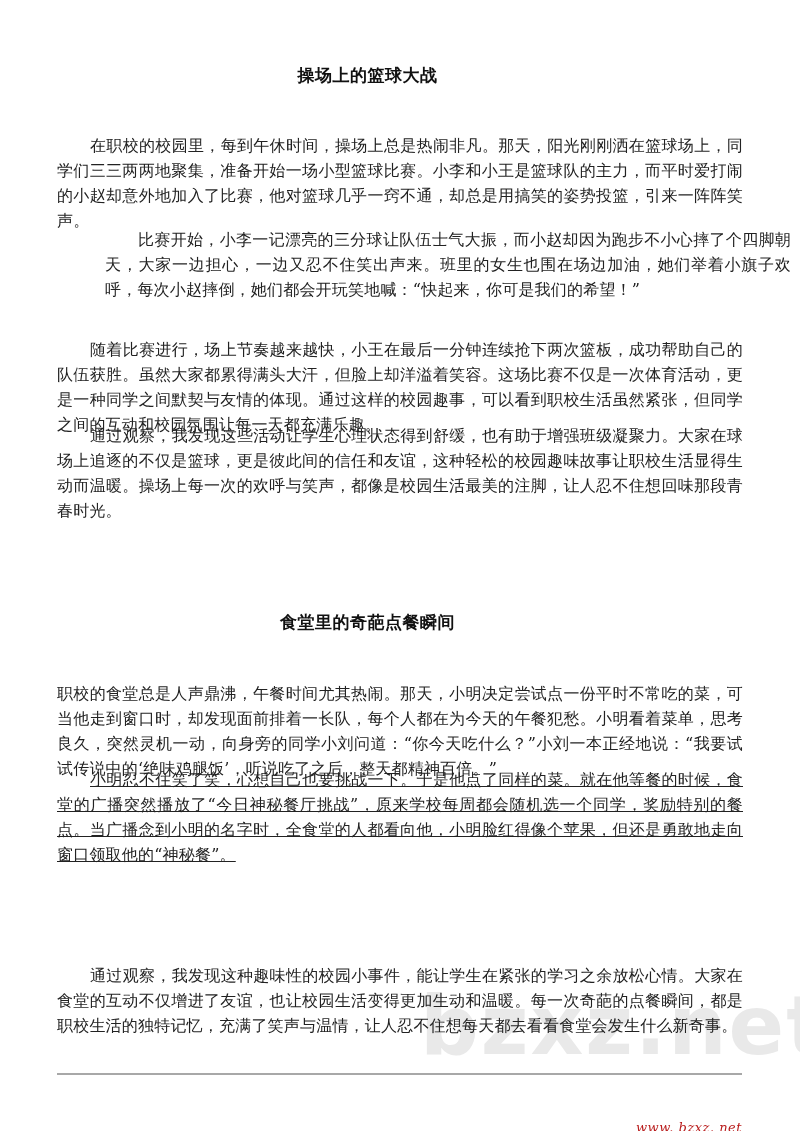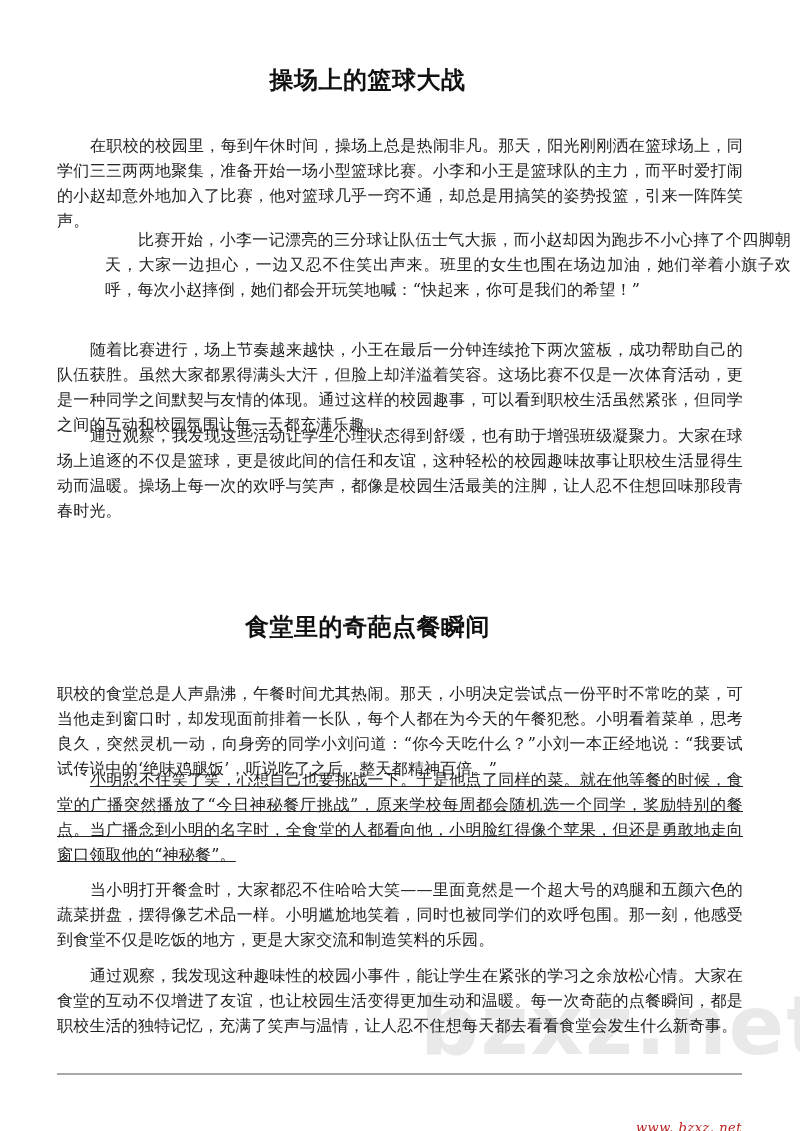--- a/index.html
+++ b/index.html
@@ -6,21 +6,21 @@
   body {
     width: 800px; height: 1131px; position: relative; overflow: hidden;
     background: #ffffff;
     font-family: "DejaVu Serif", "Liberation Serif", serif;
     color: #1a1a1a;
   }
   .page { position: absolute; left: 0; top: 0; width: 800px; height: 1131px; }
   .title {
     position: absolute; left: 0; width: 735px; text-align: center;
     font-family: "DejaVu Sans", "Liberation Sans", sans-serif;
-    font-weight: bold; font-size: 24px; color: #111; letter-spacing: 0.5px;
+    font-weight: bold; font-size: 17px; color: #111; letter-spacing: 0.5px;
     margin: 0;
   }
   .para {
     position: absolute; left: 57px; width: 686px;
     font-size: 16px; line-height: 25px; text-align: justify;
     text-align-last: left; margin: 0; color: #222;
     letter-spacing: 0.2px;
   }
   .para.indent { text-indent: 33px; }
   .rule {
@@ -51,18 +51,17 @@
 
   <p class="para indent" style="top:133px;">在职校的校园里，每到午休时间，操场上总是热闹非凡。那天，阳光刚刚洒在篮球场上，同学们三三两两地聚集，准备开始一场小型篮球比赛。小李和小王是篮球队的主力，而平时爱打闹的小赵却意外地加入了比赛，他对篮球几乎一窍不通，却总是用搞笑的姿势投篮，引来一阵阵笑声。</p>
   <p class="para indent" style="top:227px;margin-left:48px;">比赛开始，小李一记漂亮的三分球让队伍士气大振，而小赵却因为跑步不小心摔了个四脚朝天，大家一边担心，一边又忍不住笑出声来。班里的女生也围在场边加油，她们举着小旗子欢呼，每次小赵摔倒，她们都会开玩笑地喊：“快起来，你可是我们的希望！”</p>
   <p class="para indent" style="top:312px;margin-top:25px;">随着比赛进行，场上节奏越来越快，小王在最后一分钟连续抢下两次篮板，成功帮助自己的队伍获胜。虽然大家都累得满头大汗，但脸上却洋溢着笑容。这场比赛不仅是一次体育活动，更是一种同学之间默契与友情的体现。通过这样的校园趣事，可以看到职校生活虽然紧张，但同学之间的互动和校园氛围让每一天都充满乐趣。</p>
   <p class="para indent" style="top:423px;">通过观察，我发现这些活动让学生心理状态得到舒缓，也有助于增强班级凝聚力。大家在球场上追逐的不仅是篮球，更是彼此间的信任和友谊，这种轻松的校园趣味故事让职校生活显得生动而温暖。操场上每一次的欢呼与笑声，都像是校园生活最美的注脚，让人忍不住想回味那段青春时光。</p>
 
   <h1 class="title" style="top:611px;">食堂里的奇葩点餐瞬间</h1>
 
   <p class="para" style="top:681px;">职校的食堂总是人声鼎沸，午餐时间尤其热闹。那天，小明决定尝试点一份平时不常吃的菜，可当他走到窗口时，却发现面前排着一长队，每个人都在为今天的午餐犯愁。小明看着菜单，思考良久，突然灵机一动，向身旁的同学小刘问道：“你今天吃什么？”小刘一本正经地说：“我要试试传说中的‘绝味鸡腿饭’，听说吃了之后，整天都精神百倍。”</p>
   <p class="para indent" style="top:767px;text-decoration:underline;">小明忍不住笑了笑，心想自己也要挑战一下。于是他点了同样的菜。就在他等餐的时候，食堂的广播突然播放了“今日神秘餐厅挑战”，原来学校每周都会随机选一个同学，奖励特别的餐点。当广播念到小明的名字时，全食堂的人都看向他，小明脸红得像个苹果，但还是勇敢地走向窗口领取他的“神秘餐”。</p>
-  <p class="para indent" style="top:877px;">当小明打开餐盒时，大家都忍不住哈哈大笑——里面竟然是一个超大号的鸡腿和五颜六色的蔬菜拼盘，摆得像艺术品一样。小明尴尬地笑着，同时也被同学们的欢呼包围。那一刻，他感受到食堂不仅是吃饭的地方，更是大家交流和制造笑料的乐园。</p>
   <p class="para indent" style="top:963px;font-family:Liberation Serif, serif;">通过观察，我发现这种趣味性的校园小事件，能让学生在紧张的学习之余放松心情。大家在食堂的互动不仅增进了友谊，也让校园生活变得更加生动和温暖。每一次奇葩的点餐瞬间，都是职校生活的独特记忆，充满了笑声与温情，让人忍不住想每天都去看看食堂会发生什么新奇事。</p>
 
   <div class="rule"></div>
   <div class="footer">www. bzxz. net</div>
 </div>
 
 </body></html>

